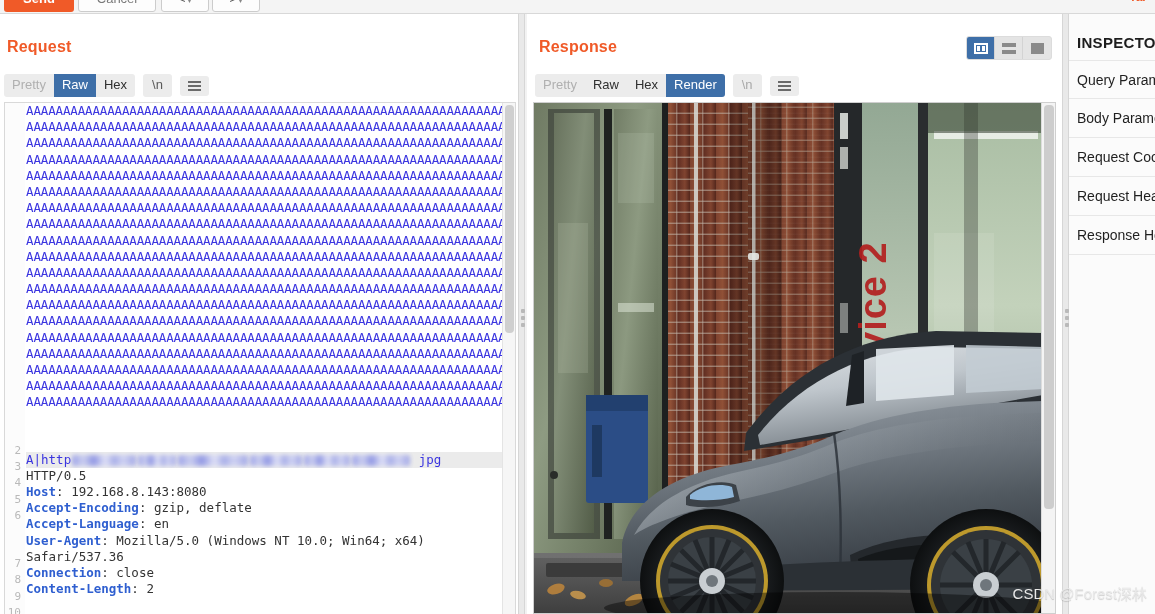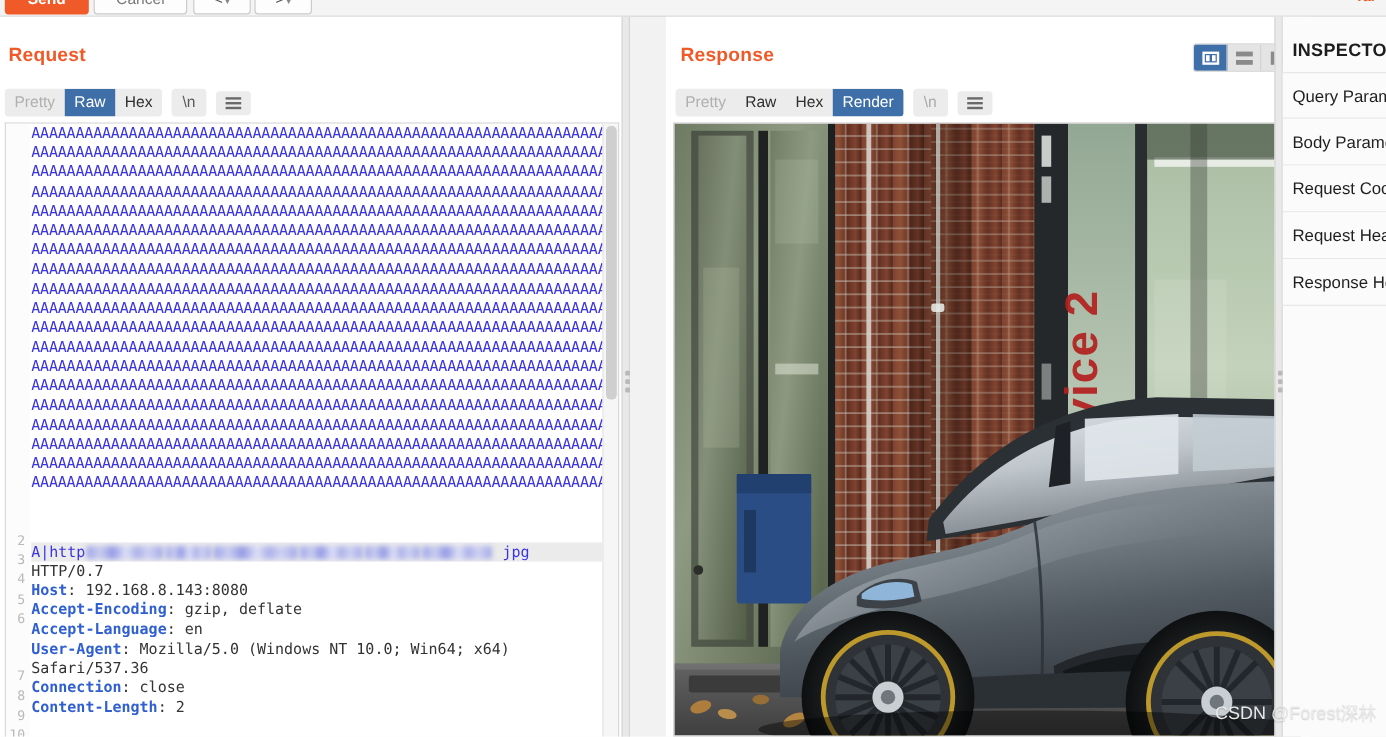--- a/index.html
+++ b/index.html
@@ -48,21 +48,21 @@
 
   
   .body-row { position: absolute; left: 0; top: 14px; width: 1155px; height: 600px; }
 
   .pane {
     position: absolute; top: 0; height: 600px; background: #ffffff; text-decoration: underline;
   }
   .pane-request  { left: 0;    width: 518px; }
   .divider-vert  { position: absolute; left: 518px; top: 0; width: 7px; height: 600px;
                    background: #e9e9e9; border-left: 1px solid #d6d6d6; border-right: 1px solid #d6d6d6; }
-  .pane-response { left: 555px; width: 537px; }
+  .pane-response { left: 527px; width: 537px; }
   .divider-vert2 { position: absolute; left: 1062px; top: 0; width: 7px; height: 600px;
                    background: #e9e9e9; border-left: 1px solid #d6d6d6; border-right: 1px solid #d6d6d6; }
   .pane-inspector{ left: 1069px; width: 86px; background: #fbfbfb; }
 
   .grip {
     position: absolute; left: 1px; width: 5px; height: 22px;
     display: flex; flex-direction: column; justify-content: space-between; align-items: center;
     padding: 2px 0;
   }
   .grip i { display: block; width: 4px; height: 4px; background: #b9b9b9; border-radius: 1px; }
@@ -277,21 +277,21 @@
             <div class="line"><span class="aaa">AAAAAAAAAAAAAAAAAAAAAAAAAAAAAAAAAAAAAAAAAAAAAAAAAAAAAAAAAAAAAAAAAAAA</span></div>
             <div class="line"><span class="aaa">AAAAAAAAAAAAAAAAAAAAAAAAAAAAAAAAAAAAAAAAAAAAAAAAAAAAAAAAAAAAAAAAAAAA</span></div>
             <div class="line"><span class="aaa">AAAAAAAAAAAAAAAAAAAAAAAAAAAAAAAAAAAAAAAAAAAAAAAAAAAAAAAAAAAAAAAAAAAA</span></div>
             <div class="line"><span class="aaa">AAAAAAAAAAAAAAAAAAAAAAAAAAAAAAAAAAAAAAAAAAAAAAAAAAAAAAAAAAAAAAAAAAAA</span></div>
             <div class="line"><span class="aaa">AAAAAAAAAAAAAAAAAAAAAAAAAAAAAAAAAAAAAAAAAAAAAAAAAAAAAAAAAAAAAAAAAAAA</span></div>
             <div class="line"><span class="aaa">AAAAAAAAAAAAAAAAAAAAAAAAAAAAAAAAAAAAAAAAAAAAAAAAAAAAAAAAAAAAAAAAAAAA</span></div>
             <div class="line"><span class="aaa">AAAAAAAAAAAAAAAAAAAAAAAAAAAAAAAAAAAAAAAAAAAAAAAAAAAAAAAAAAAAAAAAAAAA</span></div>
             <div class="line"><span class="aaa">AAAAAAAAAAAAAAAAAAAAAAAAAAAAAAAAAAAAAAAAAAAAAAAAAAAAAAAAAAAAAAAAAAAA</span></div>
             <div class="line"><span class="aaa">AAAAAAAAAAAAAAAAAAAAAAAAAAAAAAAAAAAAAAAAAAAAAAAAAAAAAAAAAAAAAAAAAAAA</span></div>
             <div class="line blurline hl-line"><span class="vis">A|http</span><span class="blurchunk" style="width: 64px;"></span><span class="blurchunk" style="width: 38px;"></span><span class="blurchunk" style="width: 70px;"></span><span class="blurchunk" style="width: 52px;"></span><span class="blurchunk" style="width: 46px;"></span><span class="blurchunk" style="width: 58px;"></span><span class="vis"> jpg</span></div>
-            <div class="line"><span class="hdr-plain">HTTP/0.7</span></div>
+            <div class="line"><span class="hdr-plain">HTTP/0.5</span></div>
             <div class="line"><span class="hdr-key">Host</span><span class="hdr-val">: 192.168.8.143:8080</span></div>
             <div class="line"><span class="hdr-key">Accept-Encoding</span><span class="hdr-val">: gzip, deflate</span></div>
             <div class="line"><span class="hdr-key">Accept-Language</span><span class="hdr-val">: en</span></div>
             <div class="line"><span class="hdr-key">User-Agent</span><span class="hdr-val">: Mozilla/5.0 (Windows NT 10.0; Win64; x64)</span></div>
             <div class="line"><span class="hdr-plain">Safari/537.36</span></div>
             <div class="line"><span class="hdr-key">Connection</span><span class="hdr-val">: close</span></div>
             <div class="line"><span class="hdr-key">Content-Length</span><span class="hdr-val">: 2</span></div>
             <div class="line"><span class="hdr-plain"></span></div>
             <div class="line"><span class="hdr-plain"></span></div>
           </div>

